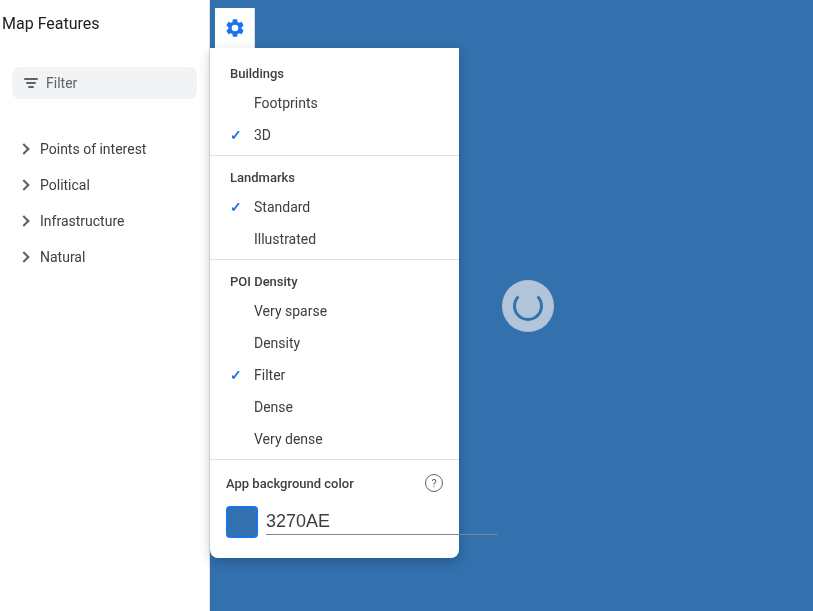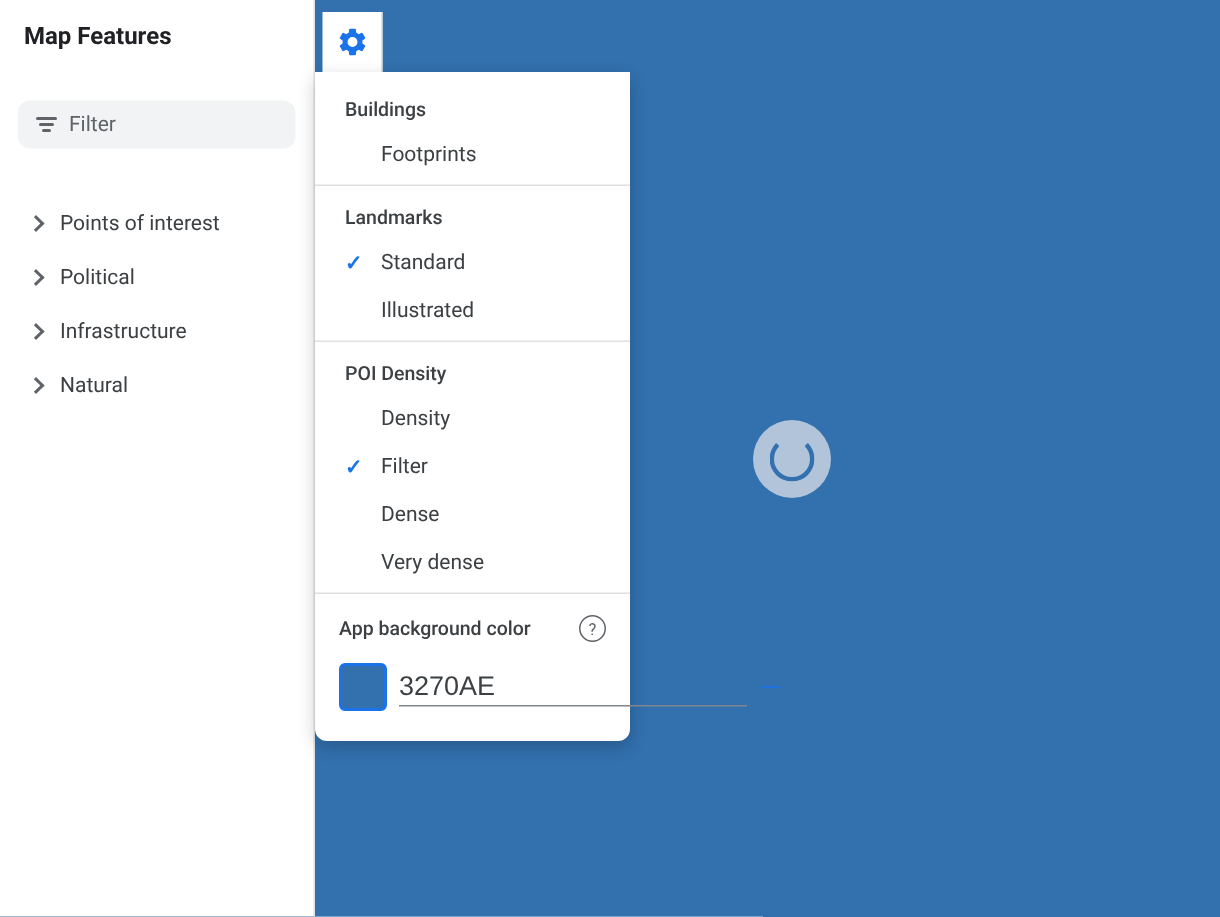--- a/index.html
+++ b/index.html
@@ -35,22 +35,22 @@
     .sidebar {
       position: absolute;
       top: 0; left: 0;
       width: 210px; height: 611px;
       background: #fff;
       border-right: 1px solid #e0e0e0;
       z-index: 10;
       display: flex; flex-direction: column;
     }
     .sidebar-header {
-      padding: 14px 16px 10px 16px;
-      font-size: 16px; font-weight: 700;
+      padding: 14px 16px 10px 2px;
+      font-size: 16px; font-weight: 400;
       border-bottom: none;
       display: flex; align-items: center; gap: 8px;
     }
     .sidebar-filter {
       margin: 24px 12px;
       background: #f1f3f4;
       border-radius: 8px;
       padding: 8px 12px;
       display: flex; align-items: center; gap: 8px;
       color: #5f6368; font-size: 14px;
@@ -83,21 +83,21 @@
       border: none;
       cursor: pointer;
       z-index: 20;
       border-right: 1px solid #e0e0e0;
     }
 
     
     .dropdown-panel {
       position: absolute;
       top: 48px; left: 210px;
-      width: 210px;
+      width: 249px;
       background: #fff;
       border-radius: 0 0 8px 8px;
       box-shadow: 0 4px 12px rgba(0,0,0,0.2);
       z-index: 30;
       padding: 8px 0;
     }
     .dropdown-section-label {
       padding: 10px 20px 6px 20px;
       font-size: 13px; font-weight: 500; color: #3c4043;
     }
@@ -226,32 +226,38 @@
     <path d="M19.14 12.94c.04-.3.06-.61.06-.94s-.02-.64-.07-.94l2.03-1.58a.49.49 0 0 0 .12-.61l-1.92-3.32a.49.49 0 0 0-.59-.22l-2.39.96a7.01 7.01 0 0 0-1.62-.94l-.36-2.54a.484.484 0 0 0-.48-.41h-3.84c-.24 0-.43.17-.47.41l-.36 2.54c-.59.24-1.13.57-1.62.94l-2.39-.96a.48.48 0 0 0-.59.22L2.74 8.87c-.12.21-.08.47.12.61l2.03 1.58c-.05.3-.09.63-.09.94s.02.64.07.94l-2.03 1.58a.49.49 0 0 0-.12.61l1.92 3.32c.12.22.37.29.59.22l2.39-.96c.5.38 1.03.7 1.62.94l.36 2.54c.05.24.24.41.48.41h3.84c.24 0 .44-.17.47-.41l.36-2.54c.59-.24 1.13-.56 1.62-.94l2.39.96c.22.08.47 0 .59-.22l1.92-3.32c.12-.22.07-.47-.12-.61l-2.01-1.58zM12 15.6a3.6 3.6 0 1 1 0-7.2 3.6 3.6 0 0 1 0 7.2z"></path>
   </svg>
 </button>
 
 <div class="dropdown-panel">
 
   <div class="dropdown-section-label">Buildings</div>
   <div class="dropdown-item">
     <span>Footprints</span>
   </div>
+  <div class="dropdown-item checked">
+    <span>3D</span>
+  </div>
   <hr class="dropdown-divider">
 
   <div class="dropdown-section-label">Landmarks</div>
   <div class="dropdown-item checked">
     <span>Standard</span>
   </div>
   <div class="dropdown-item">
     <span>Illustrated</span>
   </div>
   <hr class="dropdown-divider">
 
   <div class="dropdown-section-label">POI Density</div>
+  <div class="dropdown-item">
+    <span>Very sparse</span>
+  </div>
   <div class="dropdown-item">
     <span>Density</span>
   </div>
   <div class="dropdown-item checked">
     <span>Filter</span>
   </div>
   <div class="dropdown-item">
     <span>Dense</span>
   </div>
   <div class="dropdown-item">

